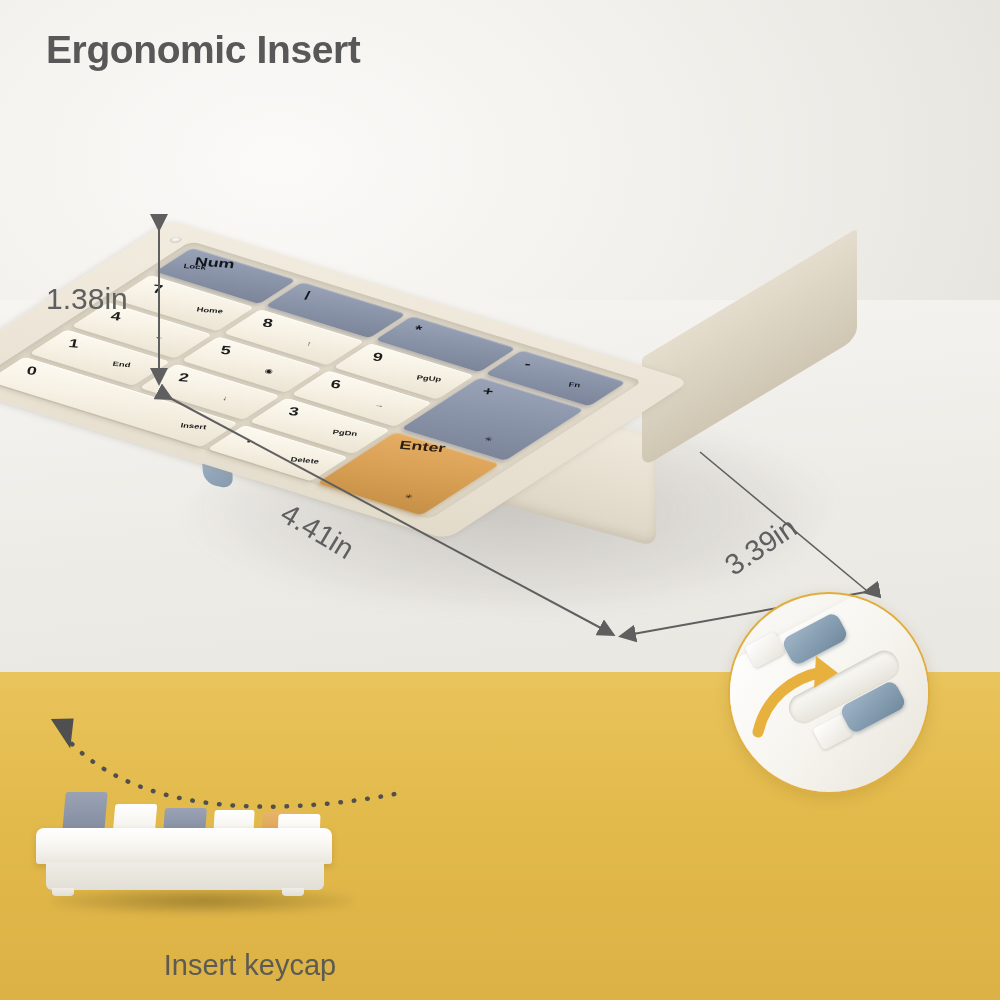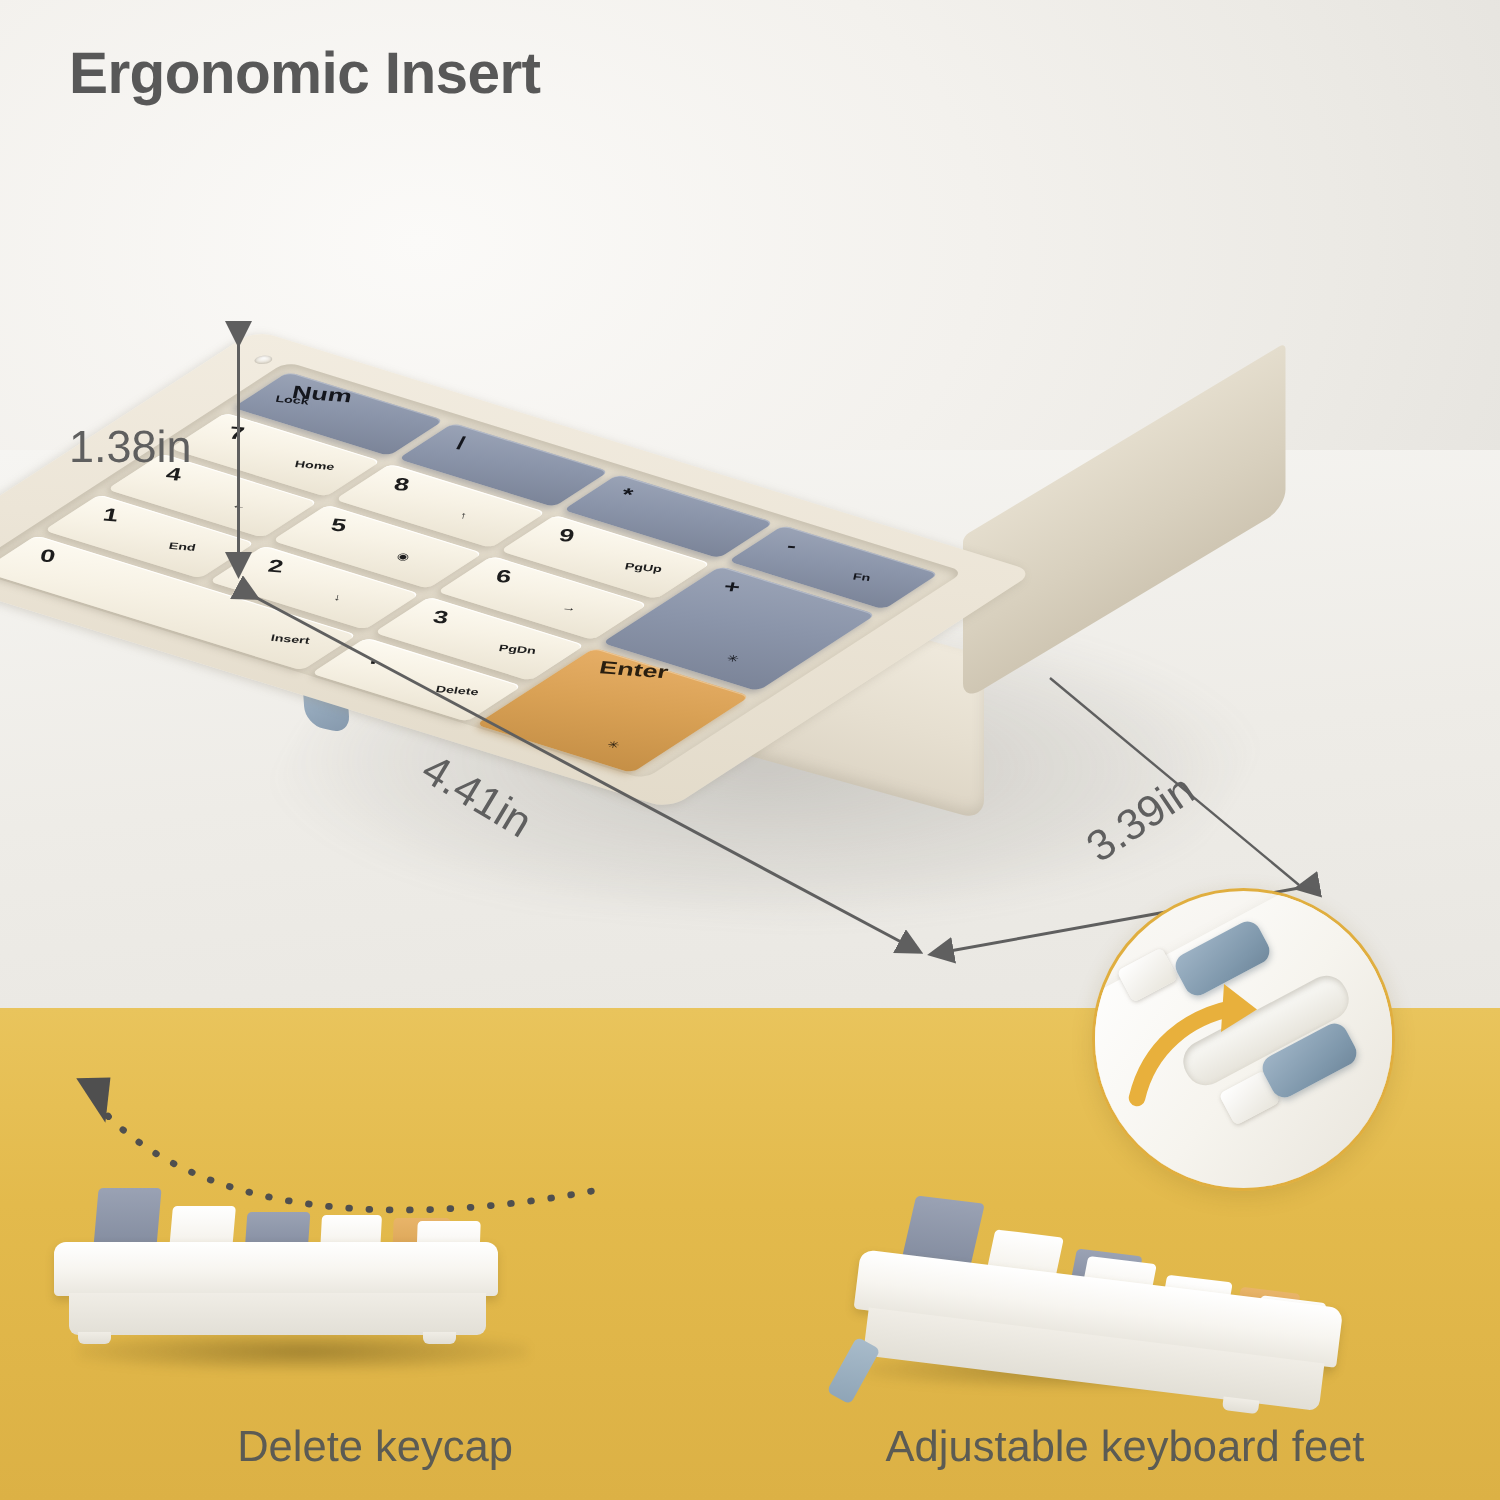--- a/index.html
+++ b/index.html
@@ -402,44 +402,23 @@
         <div class="sv-key g" style="left:128px;top:16px;width:42px;height:27px;transform:skewX(-4deg);"></div>
         <div class="sv-key w" style="left:178px;top:18px;width:40px;height:26px;transform:skewX(-3deg);"></div>
         <div class="sv-key o" style="left:226px;top:20px;width:38px;height:26px;transform:skewX(-2deg);"></div>
         <div class="sv-key w" style="left:242px;top:22px;width:42px;height:28px;transform:skewX(-2deg);"></div>
         <div class="sv-body" style="left:0px;top:36px;width:296px;height:36px;border-radius:8px 8px 3px 3px;"></div>
         <div class="sv-base" style="left:10px;top:70px;width:278px;height:28px;border-radius:0 0 6px 6px;"></div>
         <div class="sv-base" style="left:16px;top:96px;width:22px;height:8px;border-radius:0 0 4px 4px;"></div>
         <div class="sv-base" style="left:246px;top:96px;width:22px;height:8px;border-radius:0 0 4px 4px;"></div>
       </div>
 
-      <div class="caption">Delete keycap</div>
+      <div class="caption">Insert keycap</div>
     </div>
 
-    <div class="gold-half gold-right">
-      <div class="sv" style="left:62px;top:108px;width:360px;height:150px;">
-        <div class="sv-shadow" style="left:16px;top:120px;width:310px;"></div>
-
-        <div style="position:absolute;left:0;top:0;width:360px;height:150px;transform:rotate(7deg);transform-origin:0 100%;">
-          <div class="sv-key g" style="left:30px;top:12px;width:46px;height:44px;transform:skewX(-6deg);"></div>
-          <div class="sv-key w" style="left:86px;top:28px;width:46px;height:32px;transform:skewX(-5deg);"></div>
-          <div class="sv-key g" style="left:142px;top:34px;width:44px;height:28px;transform:skewX(-4deg);"></div>
-          <div class="sv-key w" style="left:150px;top:38px;width:46px;height:30px;transform:skewX(-4deg);"></div>
-          <div class="sv-key w" style="left:204px;top:44px;width:44px;height:30px;transform:skewX(-3deg);"></div>
-          <div class="sv-key o" style="left:254px;top:46px;width:40px;height:30px;transform:skewX(-2deg);"></div>
-          <div class="sv-key w" style="left:268px;top:50px;width:44px;height:32px;transform:skewX(-2deg);"></div>
-          <div class="sv-body" style="left:0px;top:52px;width:324px;height:40px;border-radius:9px 9px 3px 3px;"></div>
-          <div class="sv-base" style="left:10px;top:90px;width:306px;height:32px;border-radius:0 0 7px 7px;"></div>
-          <div class="sv-foot" style="left:-4px;top:112px;width:18px;height:42px;transform:rotate(22deg);"></div>
-          <div class="sv-base" style="left:252px;top:120px;width:24px;height:9px;border-radius:0 0 4px 4px;"></div>
-        </div>
-      </div>
-
-      <div class="caption">Adjustable keyboard feet</div>
-    </div>
   </div>
 
   <div class="inset">
     <div class="inset-yellow"></div>
     <div class="inset-plate"></div>
     <div class="inset-groove"></div>
     <div class="inset-tab a"></div>
     <div class="inset-tab b"></div>
     <div class="inset-foot a"></div>
     <div class="inset-foot b"></div>

